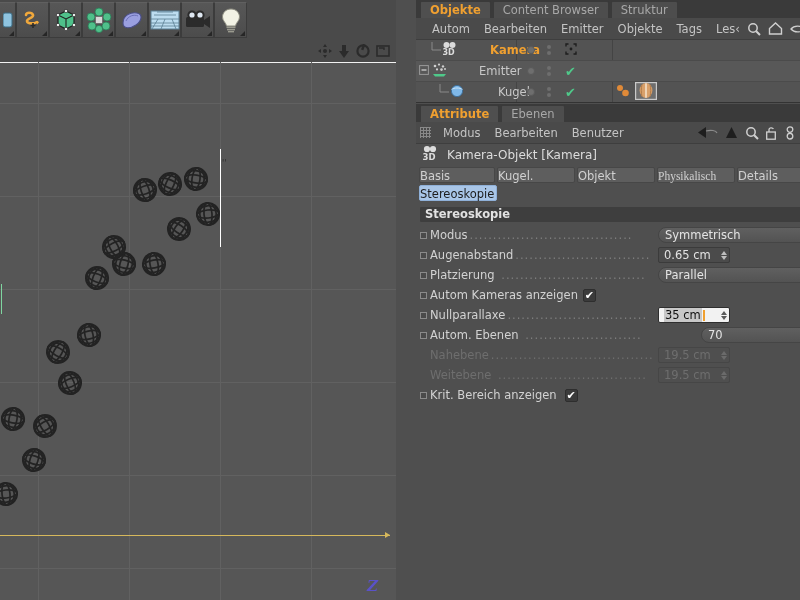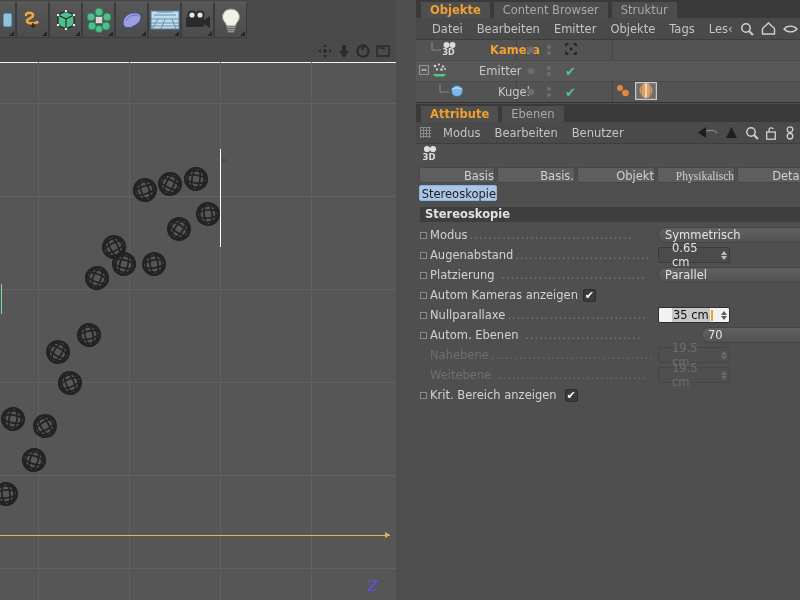--- a/index.html
+++ b/index.html
@@ -140,21 +140,21 @@
   }
   .objhead .t{font-size:12px;color:#dcdcdc;}
 
   .paramtabs{
     display:flex;flex-wrap:wrap;padding:1px 3px 0 3px;gap:2px;
     background:#4f4f4f;
   }
   .ptab{
     height:16px;line-height:16px;font-size:11.5px;color:#d0d0d0;
     background:#5e5e5e;border:1px solid #474747;border-radius:2px;
-    text-align:right;box-sizing:border-box;
+    text-align:left;box-sizing:border-box;
   }
   .ptab.on{background:#a9c6e8;color:#1d1d1d;border-color:#8fb0d8;}
 
   .sechead{
     margin:6px 4px 3px 4px;height:15px;line-height:15px;
     background:#3e3e3e;color:#e2e2e2;font-size:11.5px;font-weight:bold;
     padding-left:5px;border-radius:1px;
   }
 
   .prow{height:20px;display:flex;align-items:center;padding-left:4px;}
@@ -179,21 +179,21 @@
     padding:0 6px;box-sizing:border-box;color:#e4e4e4;font-size:11.5px;
     position:relative;
   }
   .combo .caret{
     position:absolute;right:6px;top:6px;width:0;height:0;
     border-left:5px solid transparent;border-right:5px solid transparent;
     border-top:5px solid #c9c9c9;
   }
   .numfield{
     height:16px;background:#4b4b4b;border:1px solid #3b3b3b;
-    display:flex;align-items:center;padding:0 2px 0 13px;box-sizing:border-box;
+    display:flex;align-items:center;padding:0 2px 0 5px;box-sizing:border-box;
     color:#e2e2e2;font-size:11.5px;border-radius:2px;position:relative;
   }
   .numfield.focus{background:#f2f2f2;border-color:#2e2e2e;}
   .numfield.focus .val{background:#c8c8c8;color:#101010;padding:0 1px;}
   .numfield.focus .caretbar{width:2px;height:11px;background:#f0a030;margin-left:1px;}
   .numfield.dis{background:#4f4f4f;border-color:#464646;color:#6e6e6e;}
   .spin{margin-left:auto;display:flex;flex-direction:column;gap:1px;padding-left:4px;}
   .spin i{width:0;height:0;border-left:3px solid transparent;border-right:3px solid transparent;}
   .spin .up{border-bottom:4px solid #bdbdbd;}
   .spin .dn{border-top:4px solid #bdbdbd;}
@@ -397,21 +397,21 @@
   <div id="right">
 
     <div class="tabstrip">
       <div class="tab active">Objekte</div>
       <div class="tab">Content Browser</div>
       <div class="tab">Struktur</div>
     </div>
 
     <div class="menurow">
       <span class="grip"></span>
-      <span class="menuitem">Datei</span>
+      <span class="menuitem">Autom</span>
       <span class="menuitem">Bearbeiten</span>
       <span class="menuitem">Emitter</span>
       <span class="menuitem">Objekte</span>
       <span class="menuitem">Tags</span>
       <span class="menuitem">Les‹</span>
       <span class="menuicons">
         <span>
           <svg width="14" height="14" viewBox="0 0 14 14">
               <circle cx="6" cy="6" r="4.2" fill="none" stroke="#d0d0d0" stroke-width="1.5"></circle>
               <path d="M9.2 9.2 L13 13" stroke="#d0d0d0" stroke-width="2"></path>
@@ -611,25 +611,26 @@
     </div>
 
     <div class="objhead">
       <span>
         <svg width="18" height="17" viewBox="0 0 18 17">
           <circle cx="5" cy="4" r="3.1" fill="#dcdcdc"></circle>
             <circle cx="11" cy="4" r="3.1" fill="#dcdcdc"></circle>
           <text x="0.5" y="15" font-size="8.5" font-weight="bold" fill="#dcdcdc" font-family="DejaVu Sans">3D</text>
         </svg>
       </span>
+      <span class="t">Kamera-Objekt [Kamera]</span>
     </div>
 
     <div class="paramtabs">
       <div class="ptab" style="width:76px;">Basis</div>
-      <div class="ptab" style="width:78px;">Basis.</div>
+      <div class="ptab" style="width:78px;">Kugel.</div>
       <div class="ptab" style="width:78px;">Objekt</div>
       <div class="ptab" style="width:78px;font-family:Liberation Serif, serif;">Physikalisch</div>
       <div class="ptab" style="width:76px;">Details</div>
     </div>
     <div class="paramtabs" style="padding-top:2px;">
       <div class="ptab on" style="width:78px;">Stereoskopie</div>
     </div>
 
     <div class="sechead">Stereoskopie</div>
 

